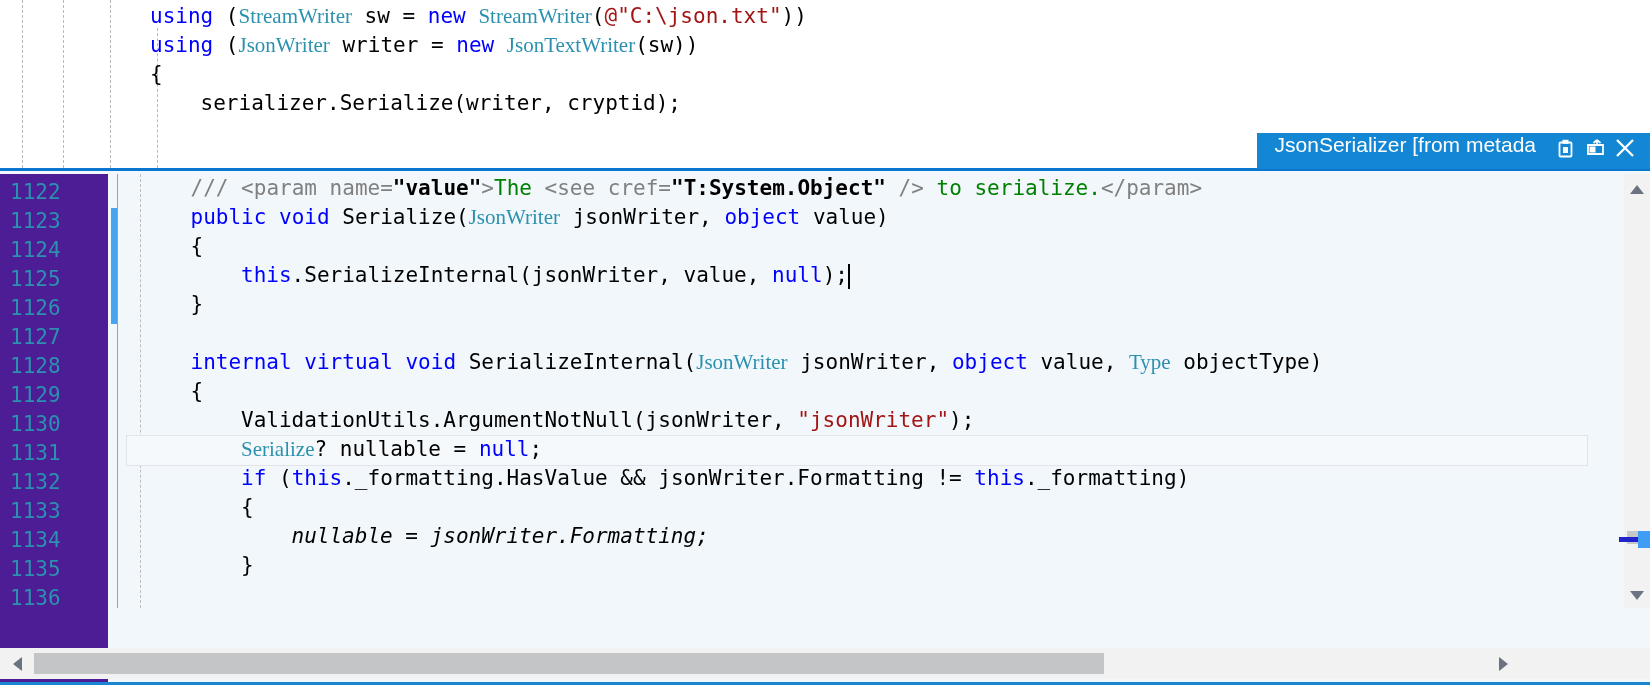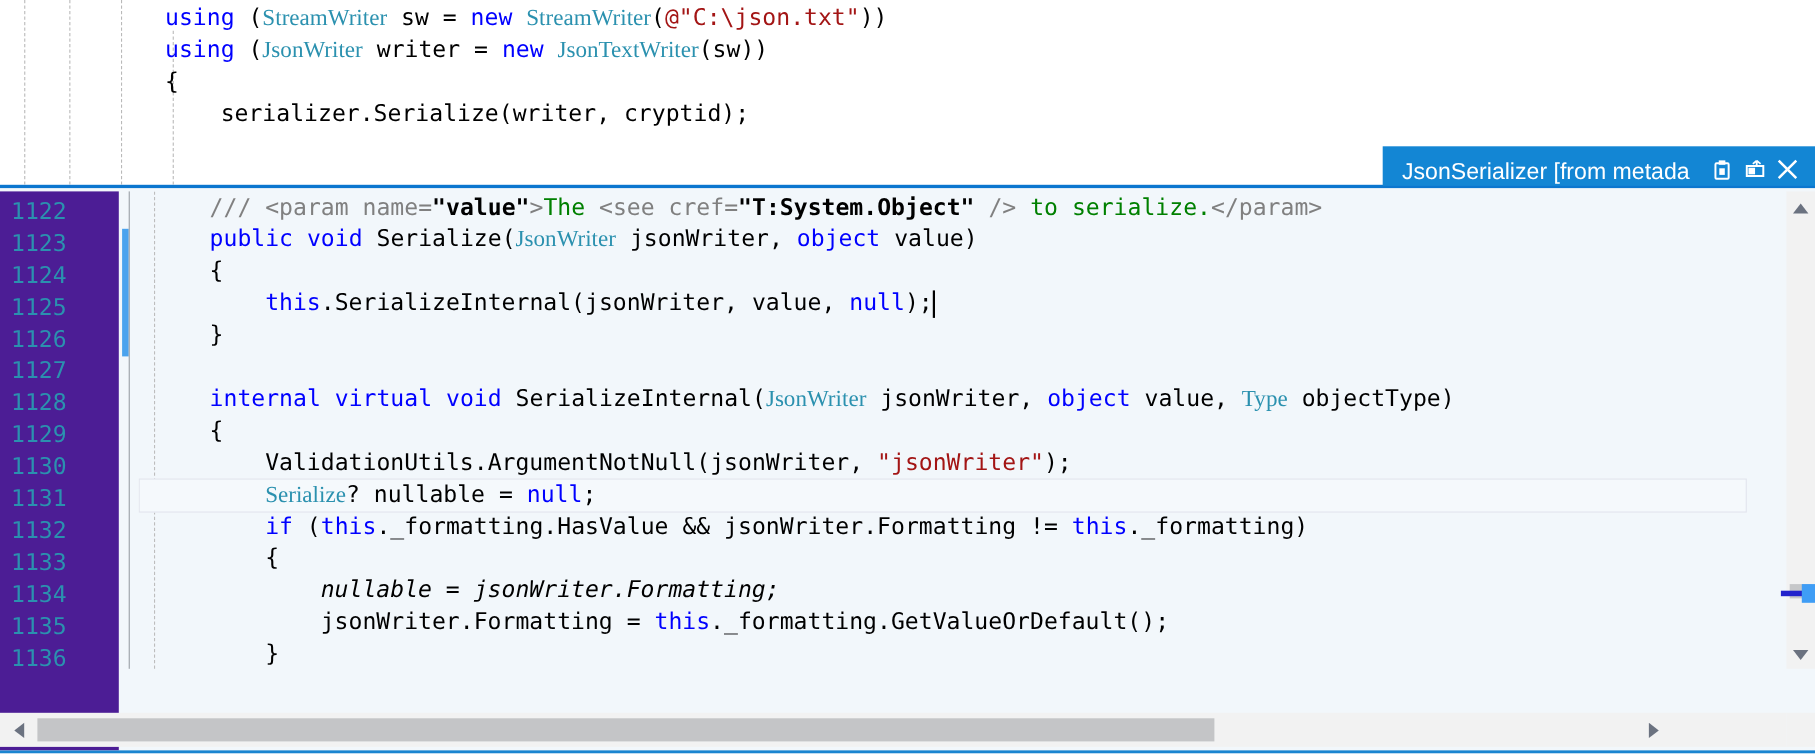--- a/index.html
+++ b/index.html
@@ -34,21 +34,21 @@
     border-top:3px solid #0b76cf;
     border-bottom:3px solid #1a85d0;
     box-sizing:border-box;
   }
 
   
   .peek-title{
     position:absolute;right:0px;top:133px;height:36px;
     background:#1386d4;
     color:#ffffff;
-    display:flex;align-items:flex-end;
+    display:flex;align-items:flex-start;
     padding:0 10px 0 18px;
     box-sizing:border-box;
     z-index:6;
   }
   .peek-title-text{
     font-family:"Liberation Sans","DejaVu Sans",sans-serif;
     font-size:21px;letter-spacing:0px;white-space:nowrap;
     margin-right:14px;
   }
   .tbtn{
@@ -225,21 +225,20 @@
             <div class="pline"><span class="pline-inner" style="display: inline-block; padding-left: 115.04px;"><span class="k">this</span><span class="n">.SerializeInternal(jsonWriter, value, </span><span class="k">null</span><span class="n">);</span></span><span class="caret" style="left: 722.28px;"></span></div>
             <div class="pline"><span class="pline-inner" style="display: inline-block; padding-left: 64.52px;"><span class="n">}</span></span></div>
             <div class="pline"><span class="pline-inner" style="display: inline-block; padding-left: 14px;"><span class="n"></span></span></div>
             <div class="pline"><span class="pline-inner" style="display: inline-block; padding-left: 64.52px;"><span class="k">internal </span><span class="k">virtual </span><span class="k">void </span><span class="n">SerializeInternal(</span><span class="t">JsonWriter</span><span class="n"> jsonWriter, </span><span class="k">object</span><span class="n"> value, </span><span class="t">Type</span><span class="n"> objectType)</span></span></div>
             <div class="pline"><span class="pline-inner" style="display: inline-block; padding-left: 64.52px;"><span class="n">{</span></span></div>
             <div class="pline"><span class="pline-inner" style="display: inline-block; padding-left: 115.04px;"><span class="n">ValidationUtils.ArgumentNotNull(jsonWriter, </span><span class="s">"jsonWriter"</span><span class="n">);</span></span></div>
             <div class="pline"><span class="pline-inner" style="display: inline-block; padding-left: 115.04px;"><span class="t">Serialize</span><span class="n">? nullable = </span><span class="k">null</span><span class="n">;</span></span></div>
             <div class="pline"><span class="pline-inner" style="display: inline-block; padding-left: 115.04px;"><span class="k">if </span><span class="n">(</span><span class="k">this</span><span class="n">._formatting.HasValue &amp;&amp; jsonWriter.Formatting != </span><span class="k">this</span><span class="n">._formatting)</span></span></div>
             <div class="pline"><span class="pline-inner" style="display: inline-block; padding-left: 115.04px;"><span class="n">{</span></span></div>
             <div class="pline"><span class="pline-inner" style="display: inline-block; padding-left: 165.56px; font-style: italic;"><span class="n">nullable = jsonWriter.Formatting;</span></span></div>
-            <div class="pline"><span class="pline-inner" style="display: inline-block; padding-left: 165.56px;"><span class="n">jsonWriter.Formatting = </span><span class="k">this</span><span class="n">._formatting.GetValueOrDefault();</span></span></div>
             <div class="pline"><span class="pline-inner" style="display: inline-block; padding-left: 115.04px;"><span class="n">}</span></span></div>
           </div>
       </div>
 
       <div class="vscroll">
         <div class="vs-arrow up">
           <svg width="16" height="11" viewBox="0 0 16 11">
               <path d="M8 1 L15 10 L1 10 Z" fill="#6b7280"></path>
             </svg>
         </div>

